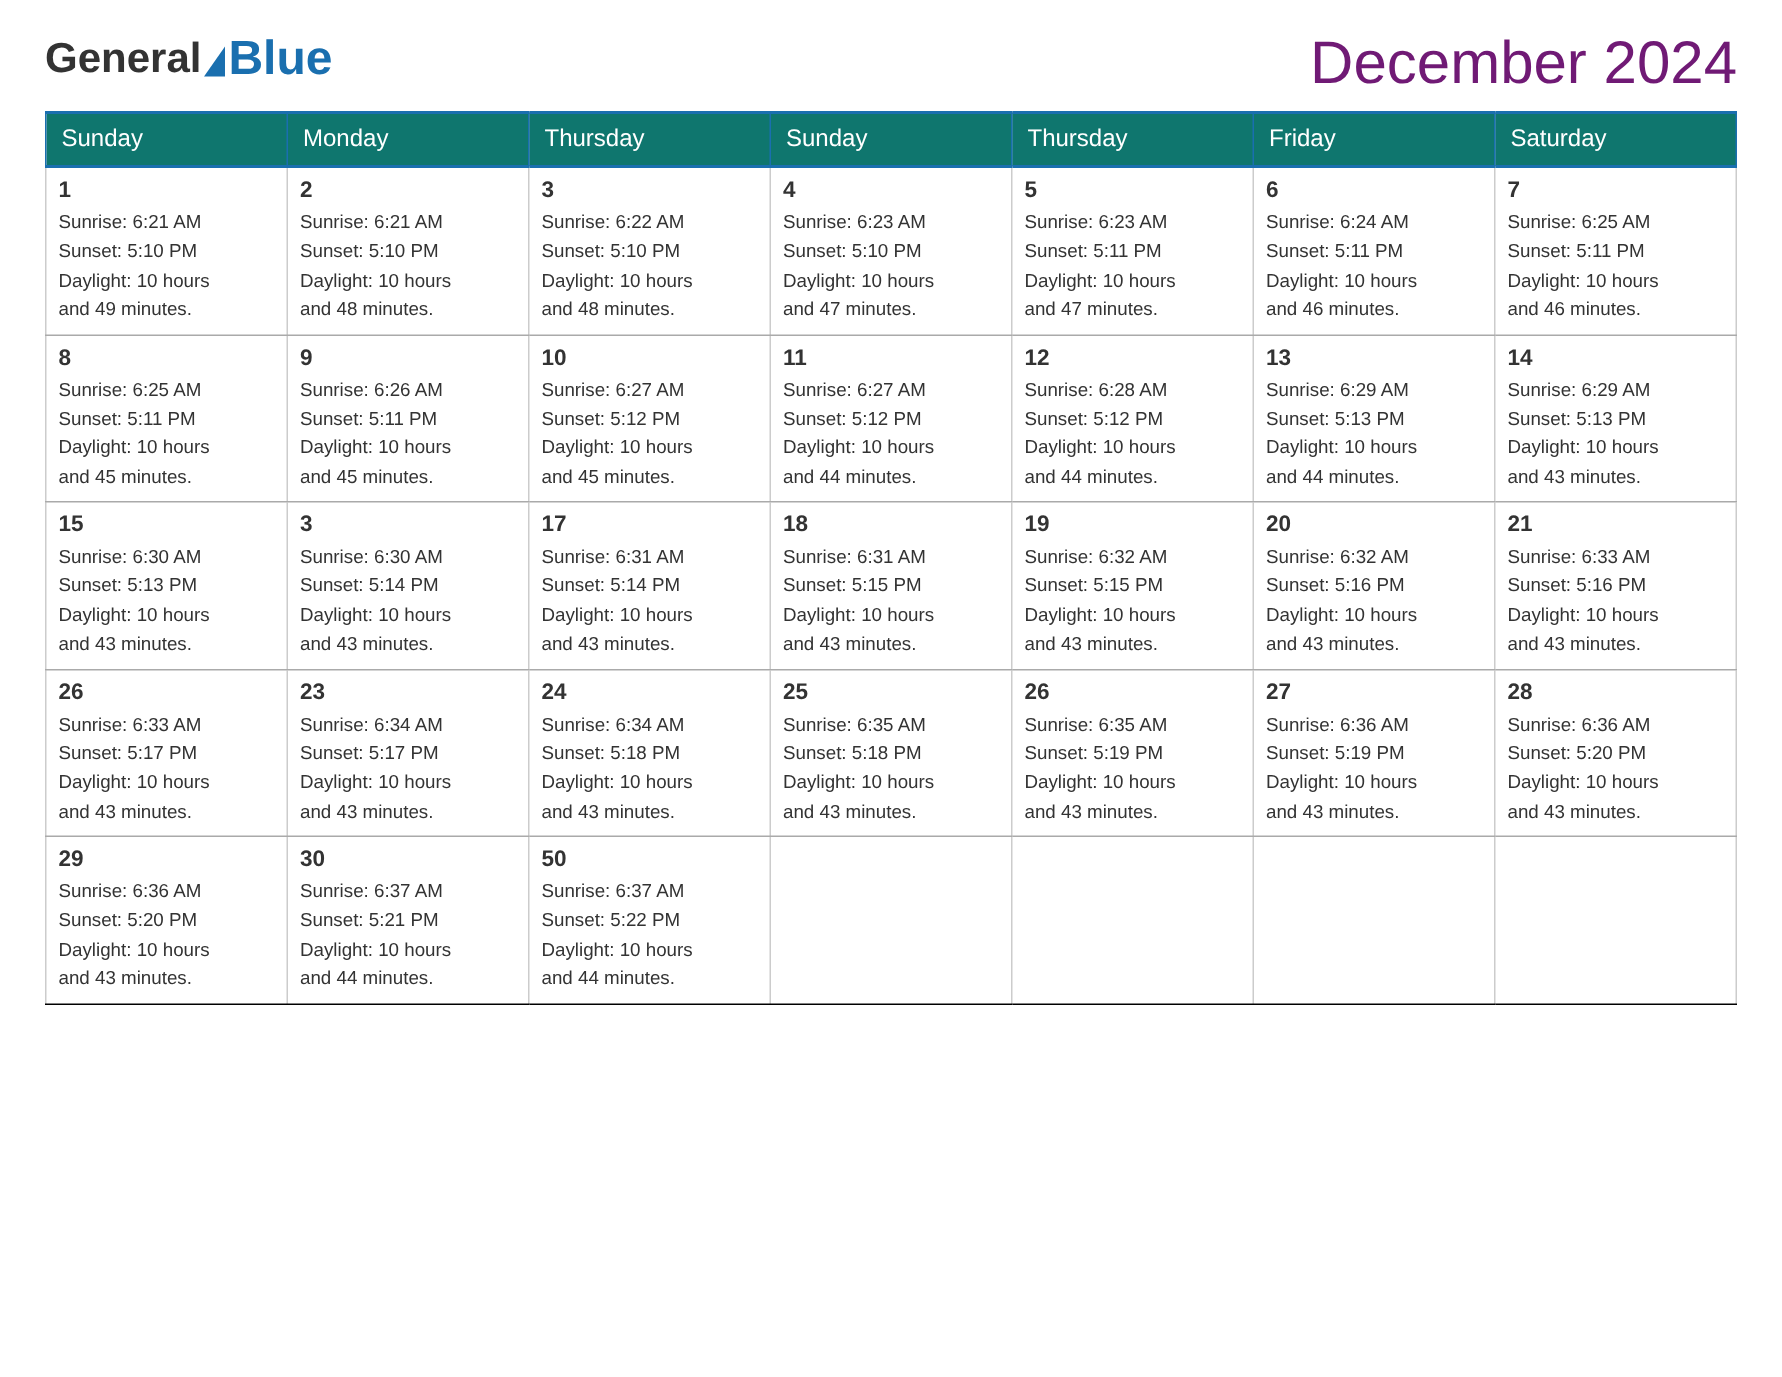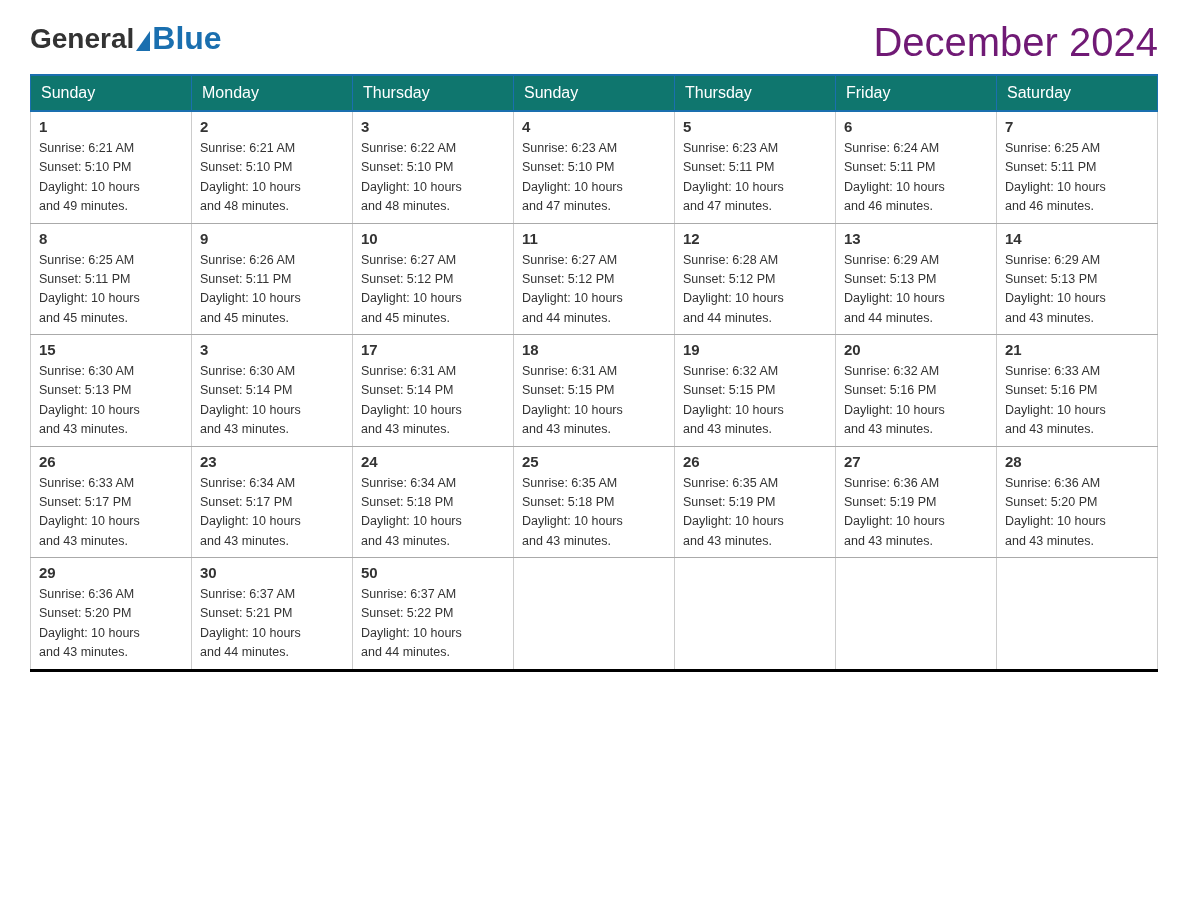--- a/index.html
+++ b/index.html
@@ -94,21 +94,21 @@
     .day-info {
       font-size: 12.5px;
       line-height: 1.55;
       color: #333;
     }
     .empty-cell {
       background: #fff;
       border: 1px solid #ccc;
     }
     .calendar tbody tr:last-child td {
-      border-bottom: 3px solid #000000;
+      border-bottom: 1px solid #000000;
     }
     .calendar thead tr th {
       border-top: 2px solid #1a6faf;
       border-bottom: 2px solid #1a6faf;
     }
     .row-border-top td {
       border-top: 2px solid #1a6faf;
     }
   </style>
 </head>

